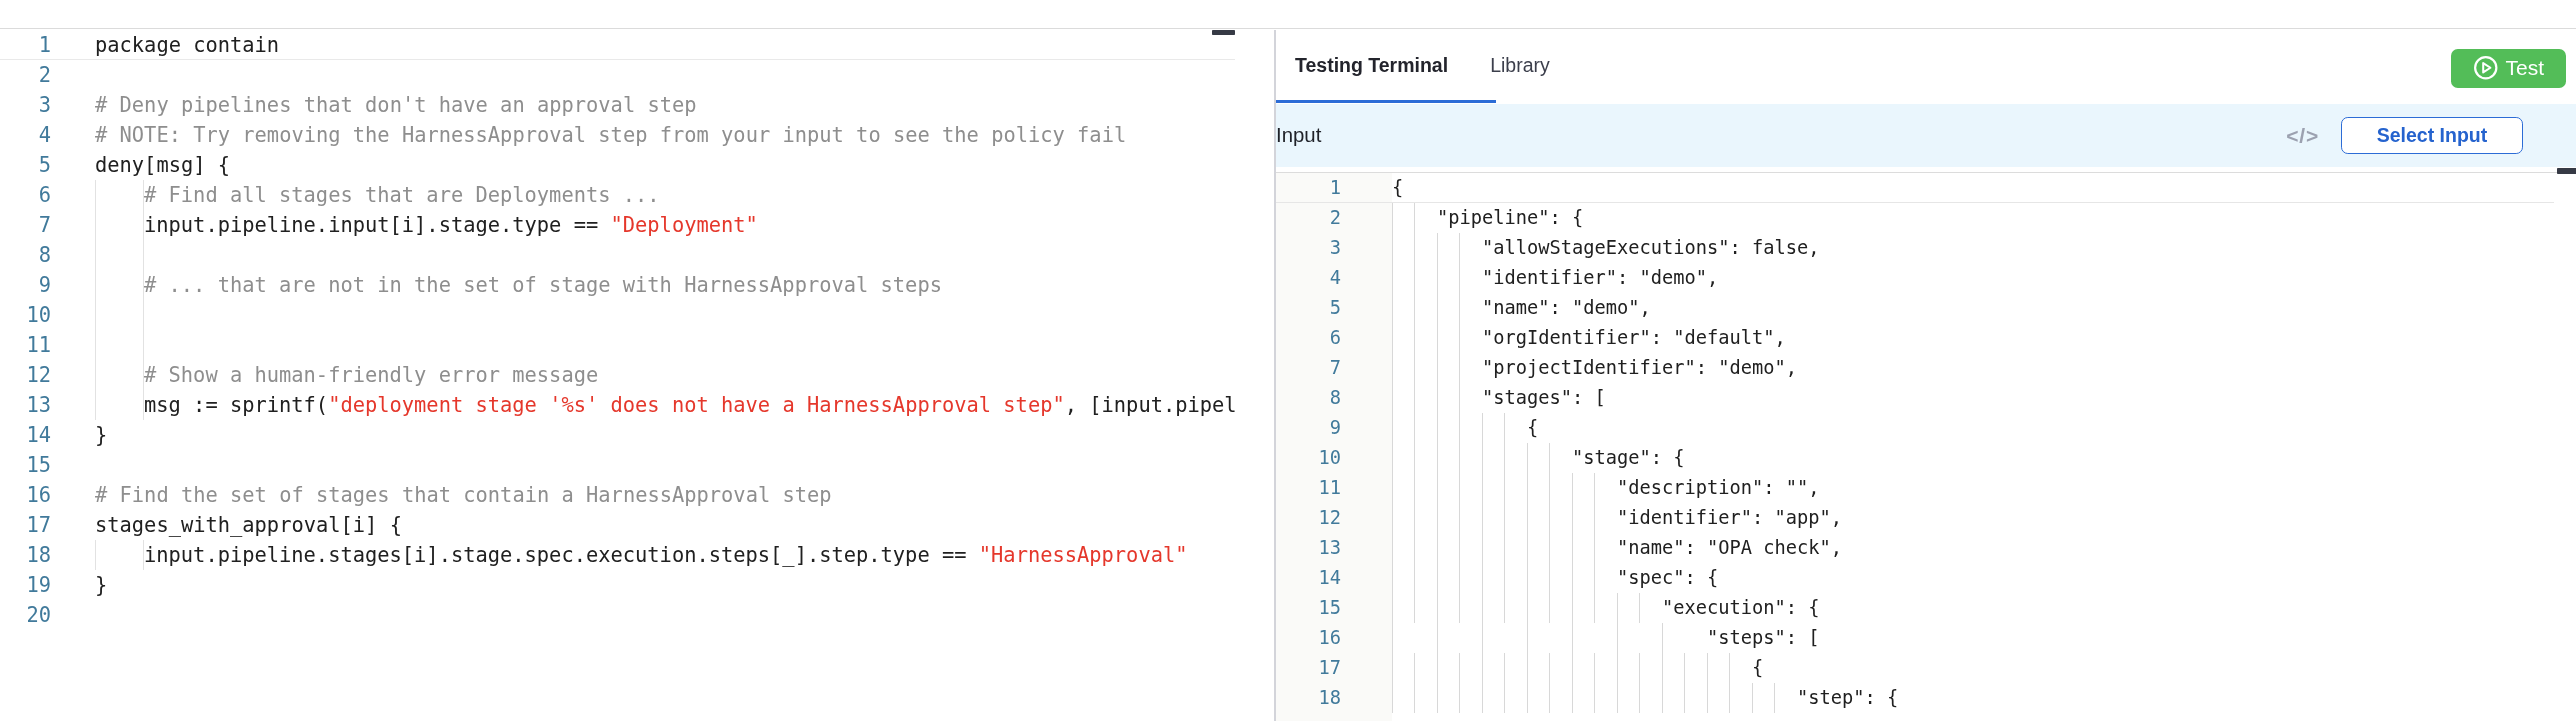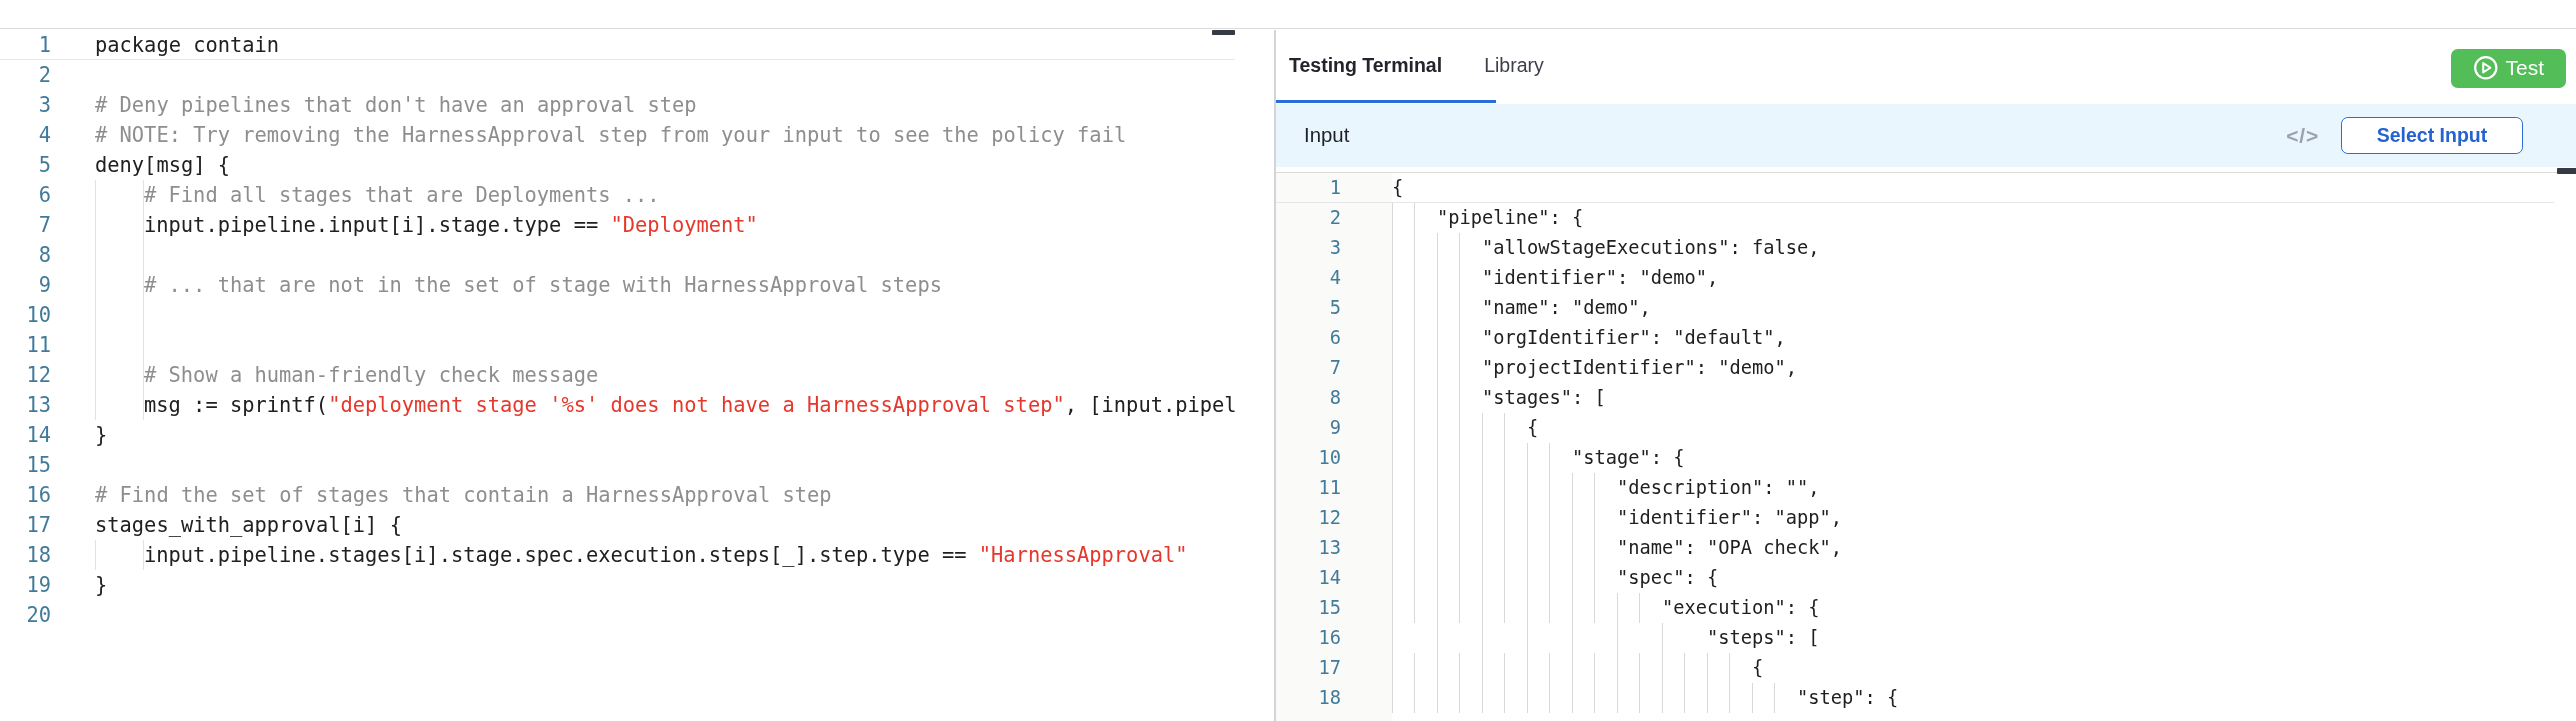--- a/index.html
+++ b/index.html
@@ -27,33 +27,33 @@
   .tk-comment{color:#8E8E8E;}
   .tk-string{color:#E5372B;}
   .left-pane .crow.cur::after{content:"";position:absolute;left:0;bottom:0;height:0.8px;width:1235px;background:#E9E9E9;}
 
   .dash{position:absolute;background:#363A45;border-radius:0.8px;}
   .dash-left{left:1212px;top:0px;width:23px;height:5.1px;}
 
   
   .right-pane{position:absolute;left:1276px;top:30px;width:1300px;height:692px;background:#ffffff;overflow:hidden;}
 
-  .tabs-row{position:absolute;left:0;top:0;width:100%;height:70px;display:flex;align-items:center;padding-left:13px;box-sizing:border-box;}
+  .tabs-row{position:absolute;left:0;top:0;width:100%;height:70px;display:flex;align-items:center;padding-left:19px;box-sizing:border-box;}
   .tab{font-size:19.5px;cursor:pointer;}
   .tab.active{font-weight:700;color:#23242C;}
   .tab.inactive{font-weight:500;color:#3C3F4C;margin-left:42px;}
   .tab-underline{position:absolute;left:-0.8px;top:70px;width:221px;height:3.4px;background:#2C6CD6;}
 
   .test-btn{position:absolute;right:10.2px;top:18.7px;height:39px;min-width:115px;background:#53BD58;border:none;
             border-radius:6.8px;display:flex;align-items:center;justify-content:center;gap:7.6px;padding:0 15.3px;
             box-sizing:border-box;cursor:pointer;}
   .test-btn span{color:#ffffff;font-size:21px;font-weight:400;}
 
   .input-bar{position:absolute;left:0;top:74px;width:100%;height:63px;background:#EAF6FD;display:flex;align-items:center;box-sizing:border-box;}
-  .input-title{font-size:20.4px;color:#1F2128;margin-left:28px;font-weight:400;}
+  .input-title{font-size:20.4px;color:#1F2128;font-weight:400;}
   .bar-spacer{flex:1;}
   .code-icon{color:#9CA1B0;font-size:21px;font-weight:700;letter-spacing:0.8px;margin-right:22px;cursor:pointer;
              font-family:"Liberation Sans",sans-serif;}
   .select-input-btn{height:37px;width:182px;margin-right:53px;background:#ffffff;border:1.7px solid #2C6CD6;border-radius:6.8px;
                     color:#2563CE;font-size:19.5px;font-weight:600;cursor:pointer;display:flex;align-items:center;justify-content:center;
                     font-family:"Liberation Sans",sans-serif;}
 
   .json-border{position:absolute;left:0;top:142px;width:100%;height:0.8px;background:#DCDCDC;}
   .json-gutter-bg{position:absolute;left:0;top:143px;width:116px;bottom:0;background:#FAFAF8;}
   .dash-right{left:1281px;top:138px;width:19.5px;height:6px;}
@@ -77,21 +77,21 @@
         <div class="crow"><span class="lnum">2</span><span class="ccode"></span></div>
         <div class="crow"><span class="lnum">3</span><span class="ccode"><span class="tk-comment"># Deny pipelines that don't have an approval step</span></span></div>
         <div class="crow"><span class="lnum">4</span><span class="ccode"><span class="tk-comment"># NOTE: Try removing the HarnessApproval step from your input to see the policy fail</span></span></div>
         <div class="crow"><span class="lnum">5</span><span class="ccode"><span class="tk-code">deny[msg] {</span></span></div>
         <div class="crow"><span class="lnum">6</span><span class="ccode"><span class="ind" style="width: 49px;"></span><span class="tk-comment"># Find all stages that are Deployments ...</span></span></div>
         <div class="crow"><span class="lnum">7</span><span class="ccode"><span class="ind" style="width: 49px;"></span><span class="tk-code">input.pipeline.input[i].stage.type == </span><span class="tk-string">"Deployment"</span></span></div>
         <div class="crow"><span class="lnum">8</span><span class="ccode"><span class="ind" style="width: 49px;"></span></span></div>
         <div class="crow"><span class="lnum">9</span><span class="ccode"><span class="ind" style="width: 49px;"></span><span class="tk-comment"># ... that are not in the set of stage with HarnessApproval steps</span></span></div>
         <div class="crow"><span class="lnum">10</span><span class="ccode"><span class="ind" style="width: 49px;"></span></span></div>
         <div class="crow"><span class="lnum">11</span><span class="ccode"><span class="ind" style="width: 49px;"></span></span></div>
-        <div class="crow"><span class="lnum">12</span><span class="ccode"><span class="ind" style="width: 49px;"></span><span class="tk-comment"># Show a human-friendly check message</span></span></div>
+        <div class="crow"><span class="lnum">12</span><span class="ccode"><span class="ind" style="width: 49px;"></span><span class="tk-comment"># Show a human-friendly error message</span></span></div>
         <div class="crow"><span class="lnum">13</span><span class="ccode"><span class="ind" style="width: 49px;"></span><span class="tk-code">msg := sprintf(</span><span class="tk-string">"deployment stage '%s' does not have a HarnessApproval step"</span><span class="tk-code">, [input.pipel</span></span></div>
         <div class="crow"><span class="lnum">14</span><span class="ccode"><span class="tk-code">}</span></span></div>
         <div class="crow"><span class="lnum">15</span><span class="ccode"></span></div>
         <div class="crow"><span class="lnum">16</span><span class="ccode"><span class="tk-comment"># Find the set of stages that contain a HarnessApproval step</span></span></div>
         <div class="crow"><span class="lnum">17</span><span class="ccode"><span class="tk-code">stages_with_approval[i] {</span></span></div>
         <div class="crow"><span class="lnum">18</span><span class="ccode"><span class="ind" style="width: 49px;"></span><span class="tk-code">input.pipeline.stages[i].stage.spec.execution.steps[_].step.type == </span><span class="tk-string">"HarnessApproval"</span></span></div>
         <div class="crow"><span class="lnum">19</span><span class="ccode"><span class="tk-code">}</span></span></div>
         <div class="crow"><span class="lnum">20</span><span class="ccode"></span></div>
       </div>
     <div class="dash dash-left"></div>

